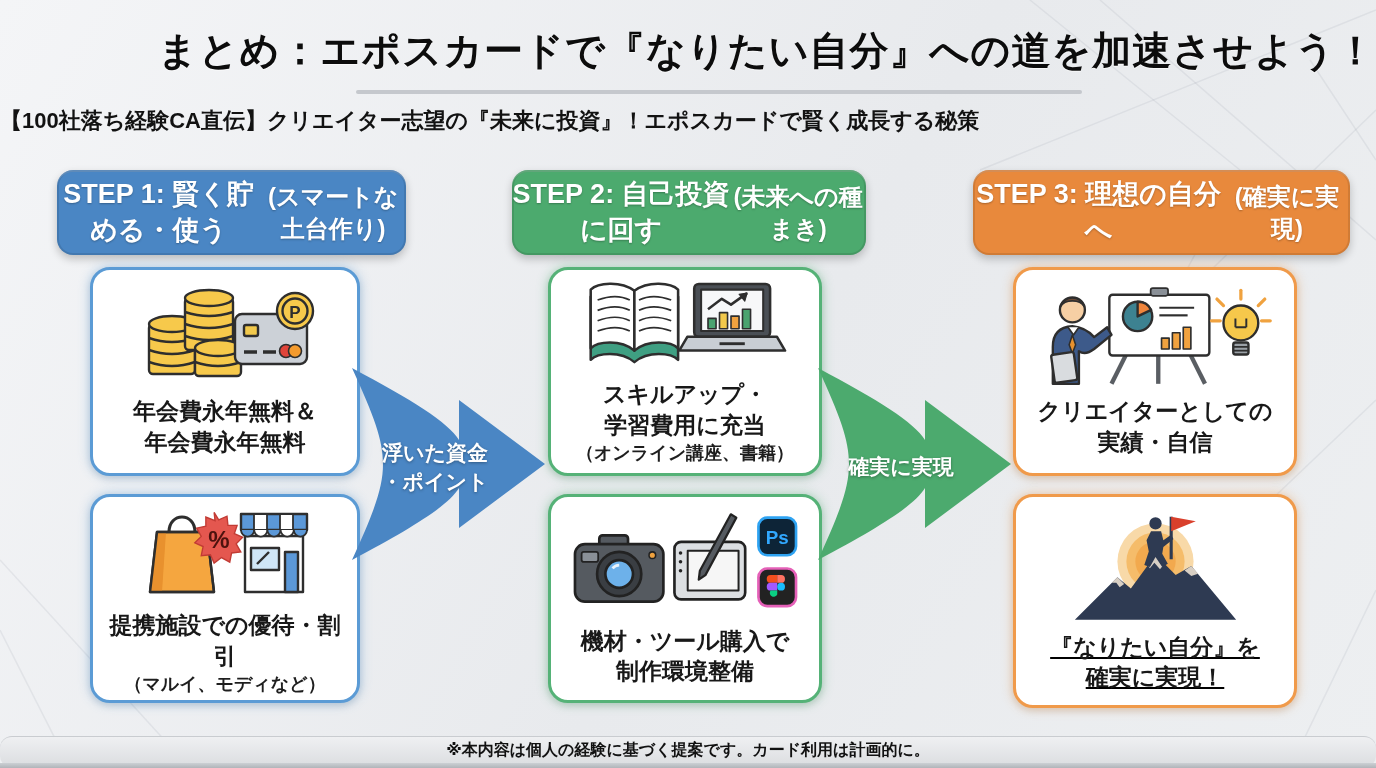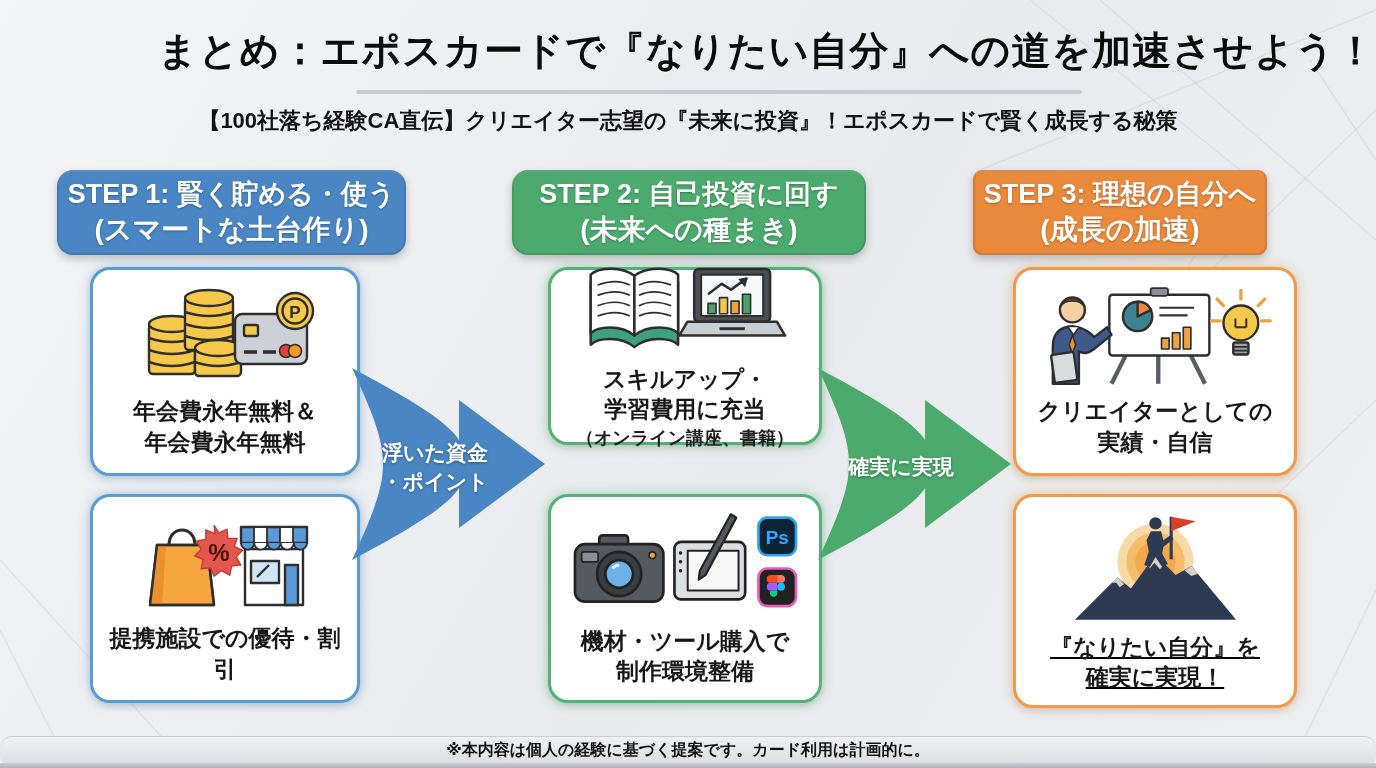--- a/index.html
+++ b/index.html
@@ -12,52 +12,52 @@
   .bg-lines{position:absolute;inset:0;pointer-events:none;}
 
   .page-title{
     position:absolute;top:24px;left:0;width:100%;text-align:right;
     font-size:39px;font-weight:900;color:#0c0c0c;letter-spacing:1px;
     text-shadow:0 1px 0 rgba(255,255,255,.6);
   }
   .divider{position:absolute;top:90px;left:356px;width:726px;height:4px;
     background:#c5c8cd;border-radius:2px;}
   .page-subtitle{
-    position:absolute;top:106px;left:0;width:100%;text-align:center;
+    position:absolute;top:106px;left:0;width:100%;text-align:left;
     font-size:22px;font-weight:900;color:#121212;
   }
 
   .step-header{
     position:absolute;height:85px;border-radius:16px;
     background:var(--accent);
     box-shadow:inset 0 0 0 2px rgba(0,0,0,.10), inset 0 2px 0 rgba(255,255,255,.18), 0 4px 9px rgba(0,0,0,.22);
-    display:flex;flex-direction:column;align-items:center;justify-content:center;
+    display:flex;flex-direction:row;align-items:center;justify-content:center;
     color:#fff;text-align:center;line-height:1.3;
     text-shadow:0 1px 2px rgba(0,0,0,.28);
   }
   .step-header .l1{font-size:27px;font-weight:900;}
-  .step-header .l2{font-size:28px;font-weight:900;}
+  .step-header .l2{font-size:24px;font-weight:900;}
   .sh1{left:57px;top:170px;width:349px;}
   .sh2{left:512px;top:170px;width:354px;align-items:center;}
-  .sh3{left:973px;top:170px;width:294px;border-radius:9px;}
+  .sh3{left:973px;top:170px;width:377px;}
 
   .card{
     position:absolute;background:#fff;border:3px solid var(--border);
     border-radius:20px;
     box-shadow:0 0 12px var(--glow), 0 3px 7px rgba(0,0,0,.10);
     display:flex;flex-direction:column;align-items:center;justify-content:center;
     padding:10px 8px;box-sizing:border-box;text-align:center;
   }
   .card .icon-area{flex:0 0 auto;display:flex;align-items:center;justify-content:center;margin-bottom:10px;}
   .card .line{font-size:23px;font-weight:900;color:#181818;line-height:1.32;}
   .card .note{font-size:18px;font-weight:800;color:#1e1e1e;line-height:1.3;margin-top:2px;}
   .card .line:empty,.card .note:empty{display:none;}
   .cd1{left:90px;top:267px;width:270px;height:209px;}
   .cd2{left:90px;top:494px;width:270px;height:209px;}
-  .cd3{left:548px;top:267px;width:274px;height:178px;}
+  .cd3{left:548px;top:267px;width:274px;height:209px;}
   .cd4{left:548px;top:494px;width:274px;height:209px;}
   .cd5{left:1013px;top:267px;width:284px;height:209px;}
   .cd6{left:1013px;top:494px;width:284px;height:214px;text-decoration:underline;}
 
   .flow-arrow{position:absolute;width:196px;height:214px;}
   .fa1{left:352px;top:360px;}
   .fa2{left:818px;top:360px;}
   .flow-arrow svg{position:absolute;inset:0;}
   .flow-arrow .shape{fill:var(--arrow-color);}
   .arrow-label{
@@ -108,21 +108,21 @@
   <div class="step-header sh1" style="--accent: #4a86c4; --border: #5b9bd5; --glow: rgba(91,155,213,0.45);">
     <div class="l1">STEP 1: 賢く貯める・使う</div>
     <div class="l2">(スマートな土台作り)</div>
   </div>
   <div class="step-header sh2" style="--accent: #4caa6e; --border: #55b277; --glow: rgba(85,178,119,0.45);">
     <div class="l1">STEP 2: 自己投資に回す</div>
     <div class="l2">(未来への種まき)</div>
   </div>
   <div class="step-header sh3" style="--accent: #e8893c; --border: #f09a4a; --glow: rgba(240,154,74,0.45);">
     <div class="l1">STEP 3: 理想の自分へ</div>
-    <div class="l2">(成長の加速)</div>
+    <div class="l2">(確実に実現)</div>
   </div>
 
   <div class="card cd1" style="--accent: #4a86c4; --border: #5b9bd5; --glow: rgba(91,155,213,0.45);">
     <div class="icon-area">
       <svg width="215" height="100" viewBox="0 0 185 100">
         <g stroke="#2e2e2e" stroke-width="2.4" stroke-linejoin="round">
           <g fill="#f7c94b">
             <rect x="16" y="38" width="46" height="50" rx="4"></rect>
             <ellipse cx="39" cy="38" rx="23" ry="8"></ellipse>
             <path d="M16 52 q23 8 46 0" fill="none"></path>
@@ -178,20 +178,21 @@
           <path d="M147.6 30 a6.6 6.6 0 0 0 13.2 0" fill="#ffffff" stroke-width="1.8"></path>
           <path d="M160.8 30 a6.6 6.6 0 0 0 13.2 0" fill="#5b98d8" stroke-width="1.8"></path>
           <rect x="118" y="48" width="28" height="22" fill="#cfe6f7"></rect>
           <line x1="124" y1="64" x2="136" y2="52"></line>
           <rect x="152" y="52" width="13" height="40" fill="#5b98d8"></rect>
         </g>
       </svg>
     </div>
     <div class="line">提携施設での優待・割引</div>
 
+    <div class="note">（マルイ、モディなど）</div>
   </div>
 
   <div class="card cd3" style="--accent: #4caa6e; --border: #55b277; --glow: rgba(85,178,119,0.45);">
     <div class="icon-area">
       <svg width="210" height="92" viewBox="0 0 180 80">
         <g stroke="#2e2e2e" stroke-width="2.2" stroke-linejoin="round">
           <path d="M46 12 C34 3 14 5 8 11 L8 66 C14 60 34 58 46 68 C58 58 78 60 84 66 L84 11 C78 5 58 3 46 12 Z" fill="#3f9f82" transform="translate(0,6)"></path>
           <path d="M46 12 C34 3 14 5 8 11 L8 62 C14 56 34 54 46 64 Z" fill="#ffffff"></path>
           <path d="M46 12 C58 3 78 5 84 11 L84 62 C78 56 58 54 46 64 Z" fill="#ffffff"></path>
           <g stroke-width="1.5">

